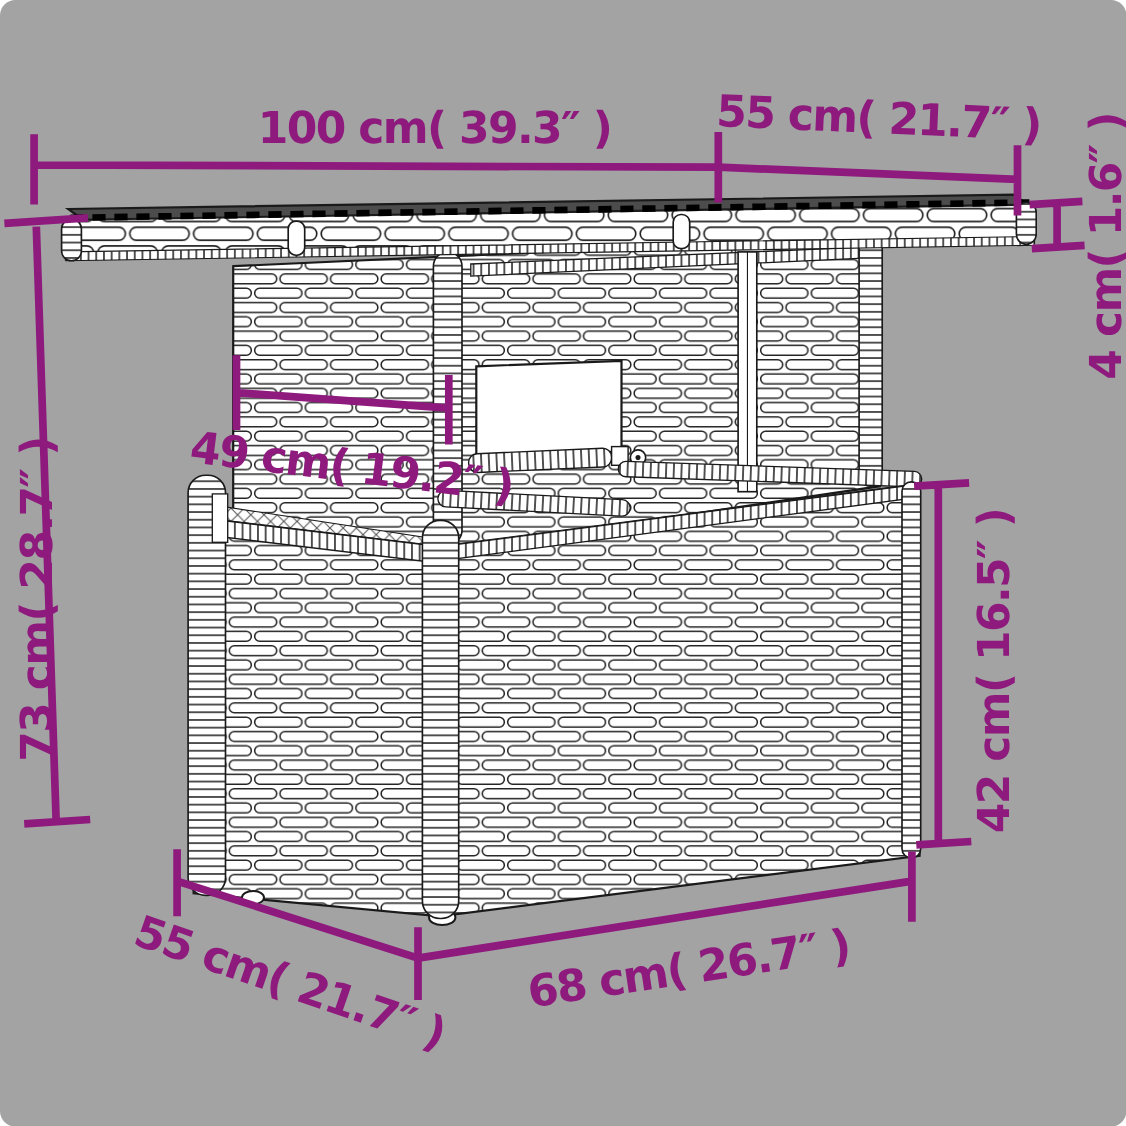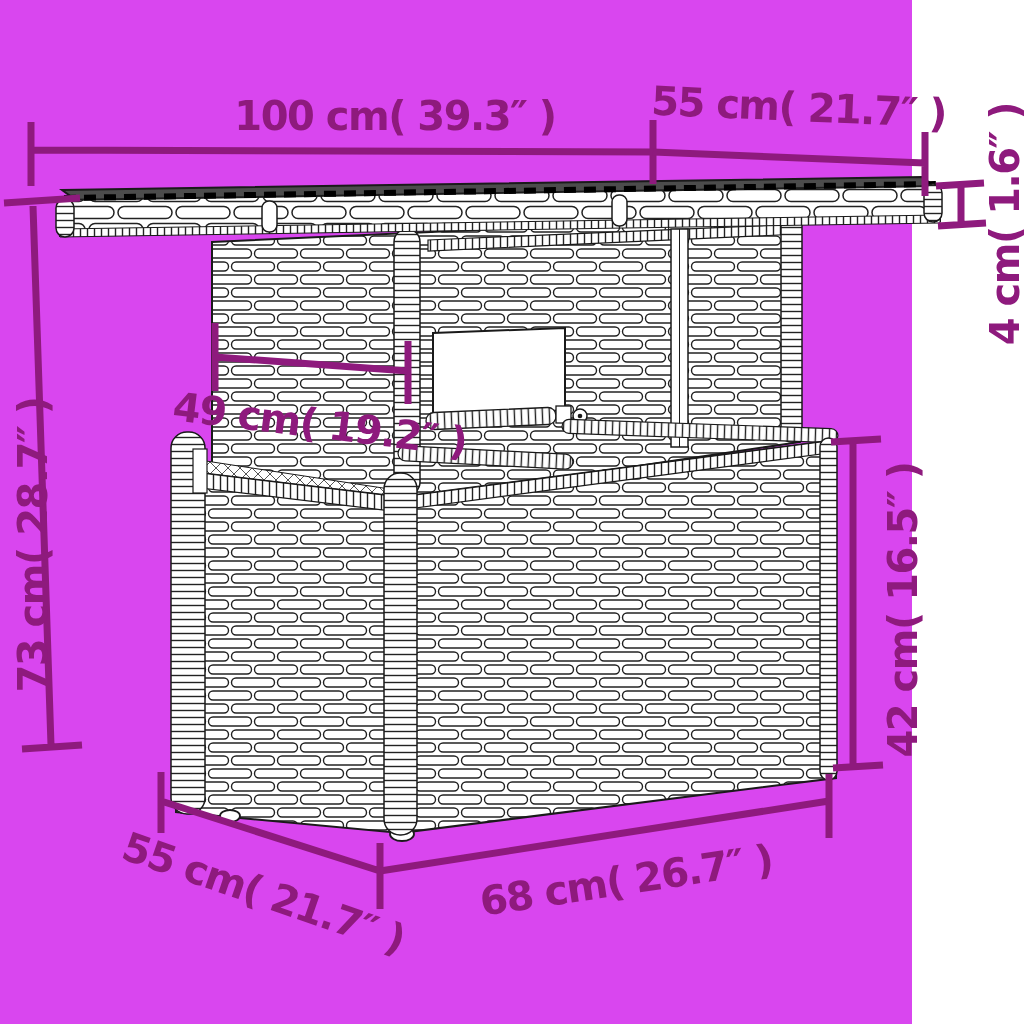--- a/index.html
+++ b/index.html
@@ -1,20 +1,20 @@
 <!DOCTYPE html>
 <html><head>
 <meta charset="utf-8">
 <style>
   html,body{
     margin:0;padding:0;background:#ffffff;
     width:1024px;height:1024px;overflow:hidden;
     font-family:"DejaVu Sans",sans-serif;
   }
-  .stage{width:912px;height:1024px;position:relative;background:#d946ef;}
+  .stage{width:1024px;height:1024px;position:relative;background:#a3a3a3;border-radius:14px;}
   svg{display:block;}
   .dim-label{
     font-family:"DejaVu Sans","Liberation Sans",sans-serif;
     font-weight:700;
     font-size:40px;
     letter-spacing:-1.5px;
   }
   .dim-stroke{fill:none;stroke-width:7;stroke-linecap:butt;}
   .art{stroke:#1a1a1a;}
 </style>

